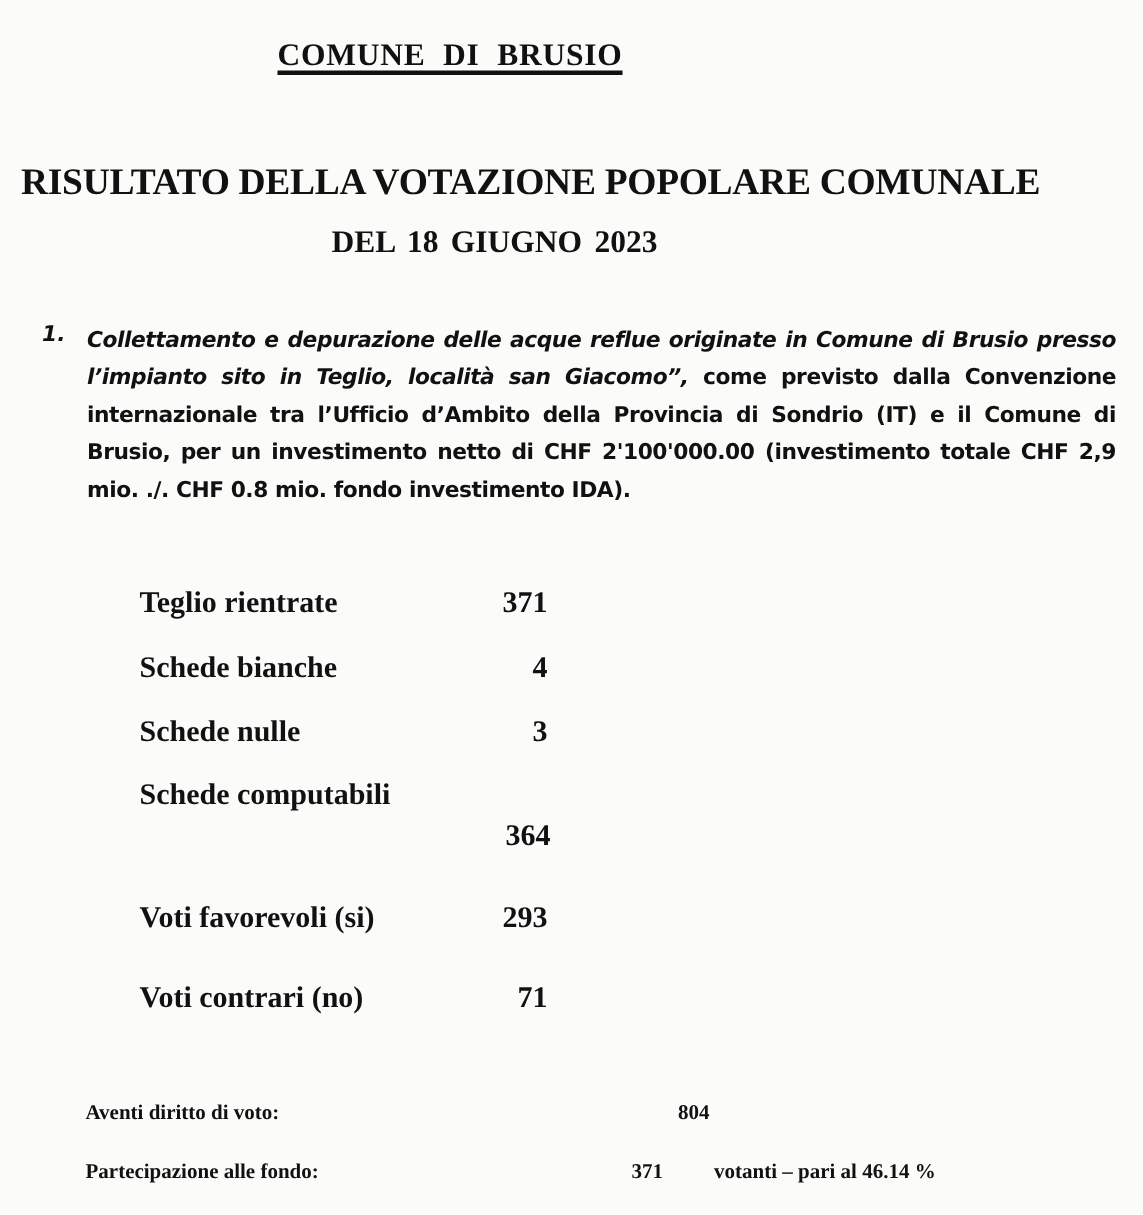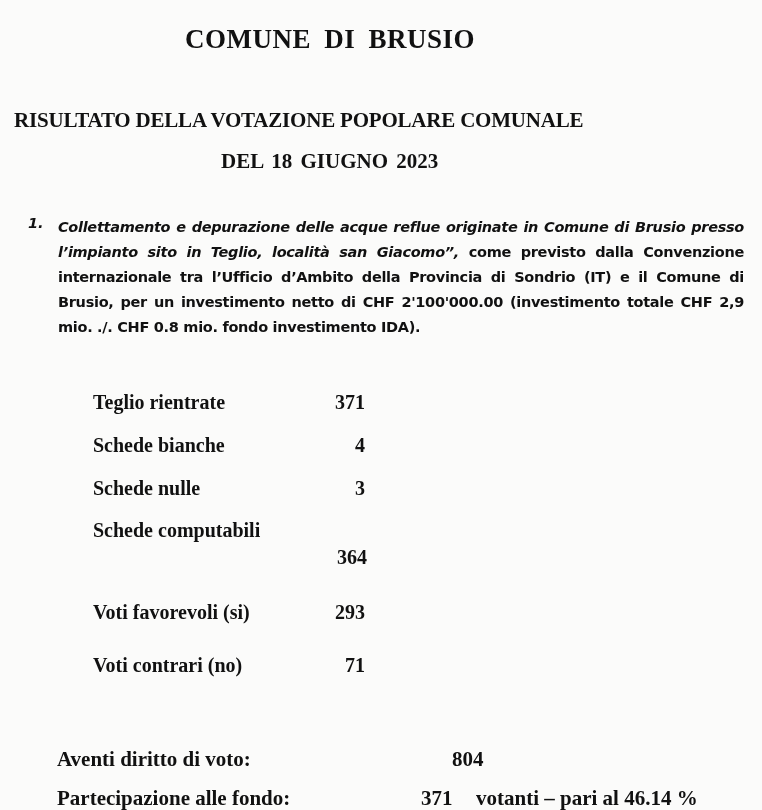--- a/index.html
+++ b/index.html
@@ -19,30 +19,31 @@
       font-weight: bold;
     }
     .sans {
       font-family: "DejaVu Sans", "Liberation Sans", sans-serif;
       font-weight: bold;
     }
     .abs { position: absolute; white-space: nowrap; }
 
     #title {
       left: 185px; top: 24px;
-      font-size: 27px;
+      font-size: 21px;
+      text-decoration: underline;
       text-decoration-thickness: 3px;
       text-underline-offset: 4px;
       letter-spacing: 0.5px;
       word-spacing: 6px;
       text-align: center;
     }
     #subtitle1 {
       left: 14px; top: 108px;
-      font-size: 21px;
+      font-size: 25px;
       letter-spacing: -0.2px;
     }
     #subtitle2 {
       left: 221px; top: 149px;
       font-size: 21px;
       word-spacing: 3px;
     }
 
     #item {
       position: absolute;
@@ -74,23 +75,22 @@
     .stat-value {
       position: absolute;
       font-size: 20px;
       text-align: right;
       width: 60px;
       white-space: nowrap;
     }
 
     .foot {
       position: absolute;
-      font-size: 21px;
+      font-size: 14px;
       white-space: nowrap;
-      margin-top: 12px;
     }
   </style>
 </head>
 <body>
 
 <div id="title" class="abs serif">COMUNE DI BRUSIO</div>
 <div id="subtitle1" class="abs serif">RISULTATO DELLA VOTAZIONE POPOLARE COMUNALE</div>
 <div id="subtitle2" class="abs serif">DEL 18 GIUGNO 2023</div>
 
 <div id="item">

